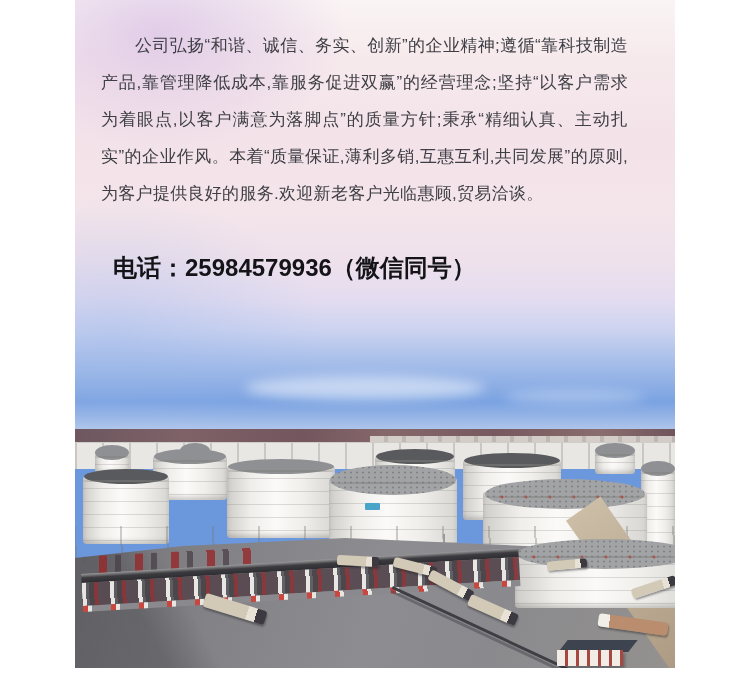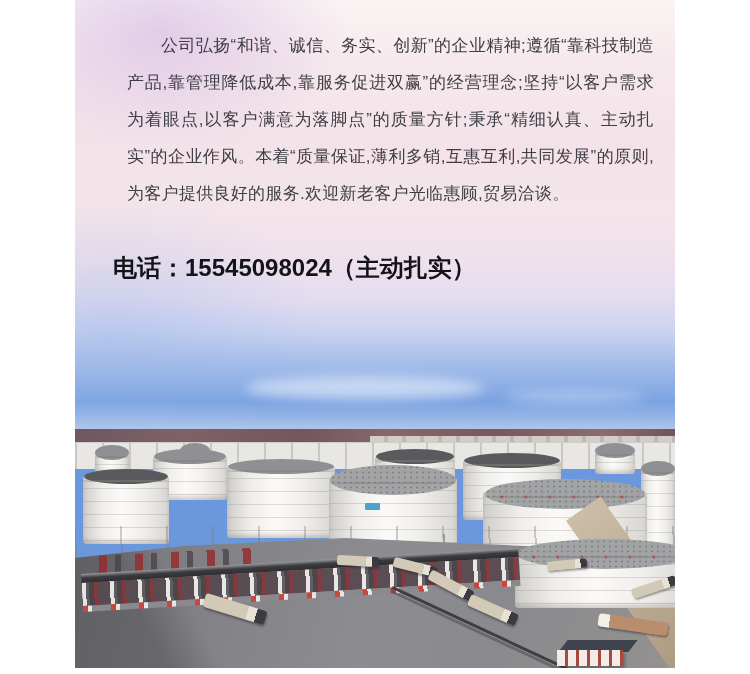--- a/index.html
+++ b/index.html
@@ -9,21 +9,21 @@
   }
   .column{
     position:absolute;left:75px;top:0;width:600px;height:668px;overflow:hidden;
     background:
       radial-gradient(ellipse 270px 170px at 14% 5%, rgba(213,187,228,.65), rgba(213,187,228,0) 70%),
       radial-gradient(ellipse 300px 200px at 6% 50%, rgba(150,180,232,.35), rgba(150,180,232,0) 70%),
       linear-gradient(180deg,#faf4f4 0px,#f6e9ec 60px,#f3e3e9 140px,#f4e5ea 210px,#efe1ec 260px,
         #e3dcf0 300px,#ccd3f0 330px,#a3bce9 365px,#7da4e2 400px,#6b98dd 430px,#6b98dd 668px);
   }
   .intro{
-    position:absolute;left:52px;top:27px;width:527px;margin:0;
+    position:absolute;left:26px;top:27px;width:527px;margin:0;
     font-size:17px;line-height:37px;color:#3e3e44;
     text-align:justify;text-indent:2em;letter-spacing:.3px;
   }
   .contact{position:absolute;left:38px;top:248px;color:#131318;font-weight:700;font-size:24px;line-height:40px;}
   .contact-line{white-space:nowrap;}
   
   .photo{position:absolute;left:0;top:0;width:600px;height:668px;}
   .photo div{position:absolute;}
   .haze{left:0;top:402px;width:600px;height:28px;background:linear-gradient(180deg,rgba(255,255,255,0),rgba(232,236,246,.55));}
   .cloud{border-radius:50%;background:rgba(255,255,255,.5);filter:blur(6px);}
@@ -83,21 +83,21 @@
   .bottom-strip{position:absolute;left:0;top:668px;width:750px;height:6px;background:#ffffff;}
 </style>
 </head>
 <body>
 
 <div class="column">
 
   <p class="intro">公司弘扬“和谐、诚信、务实、创新”的企业精神;遵循“靠科技制造产品,靠管理降低成本,靠服务促进双赢”的经营理念;坚持“以客户需求为着眼点,以客户满意为落脚点”的质量方针;秉承“精细认真、主动扎实”的企业作风。本着“质量保证,薄利多销,互惠互利,共同发展”的原则,为客户提供良好的服务.欢迎新老客户光临惠顾,贸易洽谈。</p>
 
   <div class="contact">
-    <div class="contact-line"><span>电话：</span><span>15545098024</span><span>（主动扎实）</span></div>
+    <div class="contact-line"><span>电话：</span><span>25984579936</span><span>（微信同号）</span></div>
   </div>
 
   <div class="photo">
     <div class="haze"></div>
     <div class="cloud c1"></div>
     <div class="cloud c2"></div>
     <div class="horizon"></div>
     <div class="distant-city"></div>
     <div class="far-tanks"></div>
 

